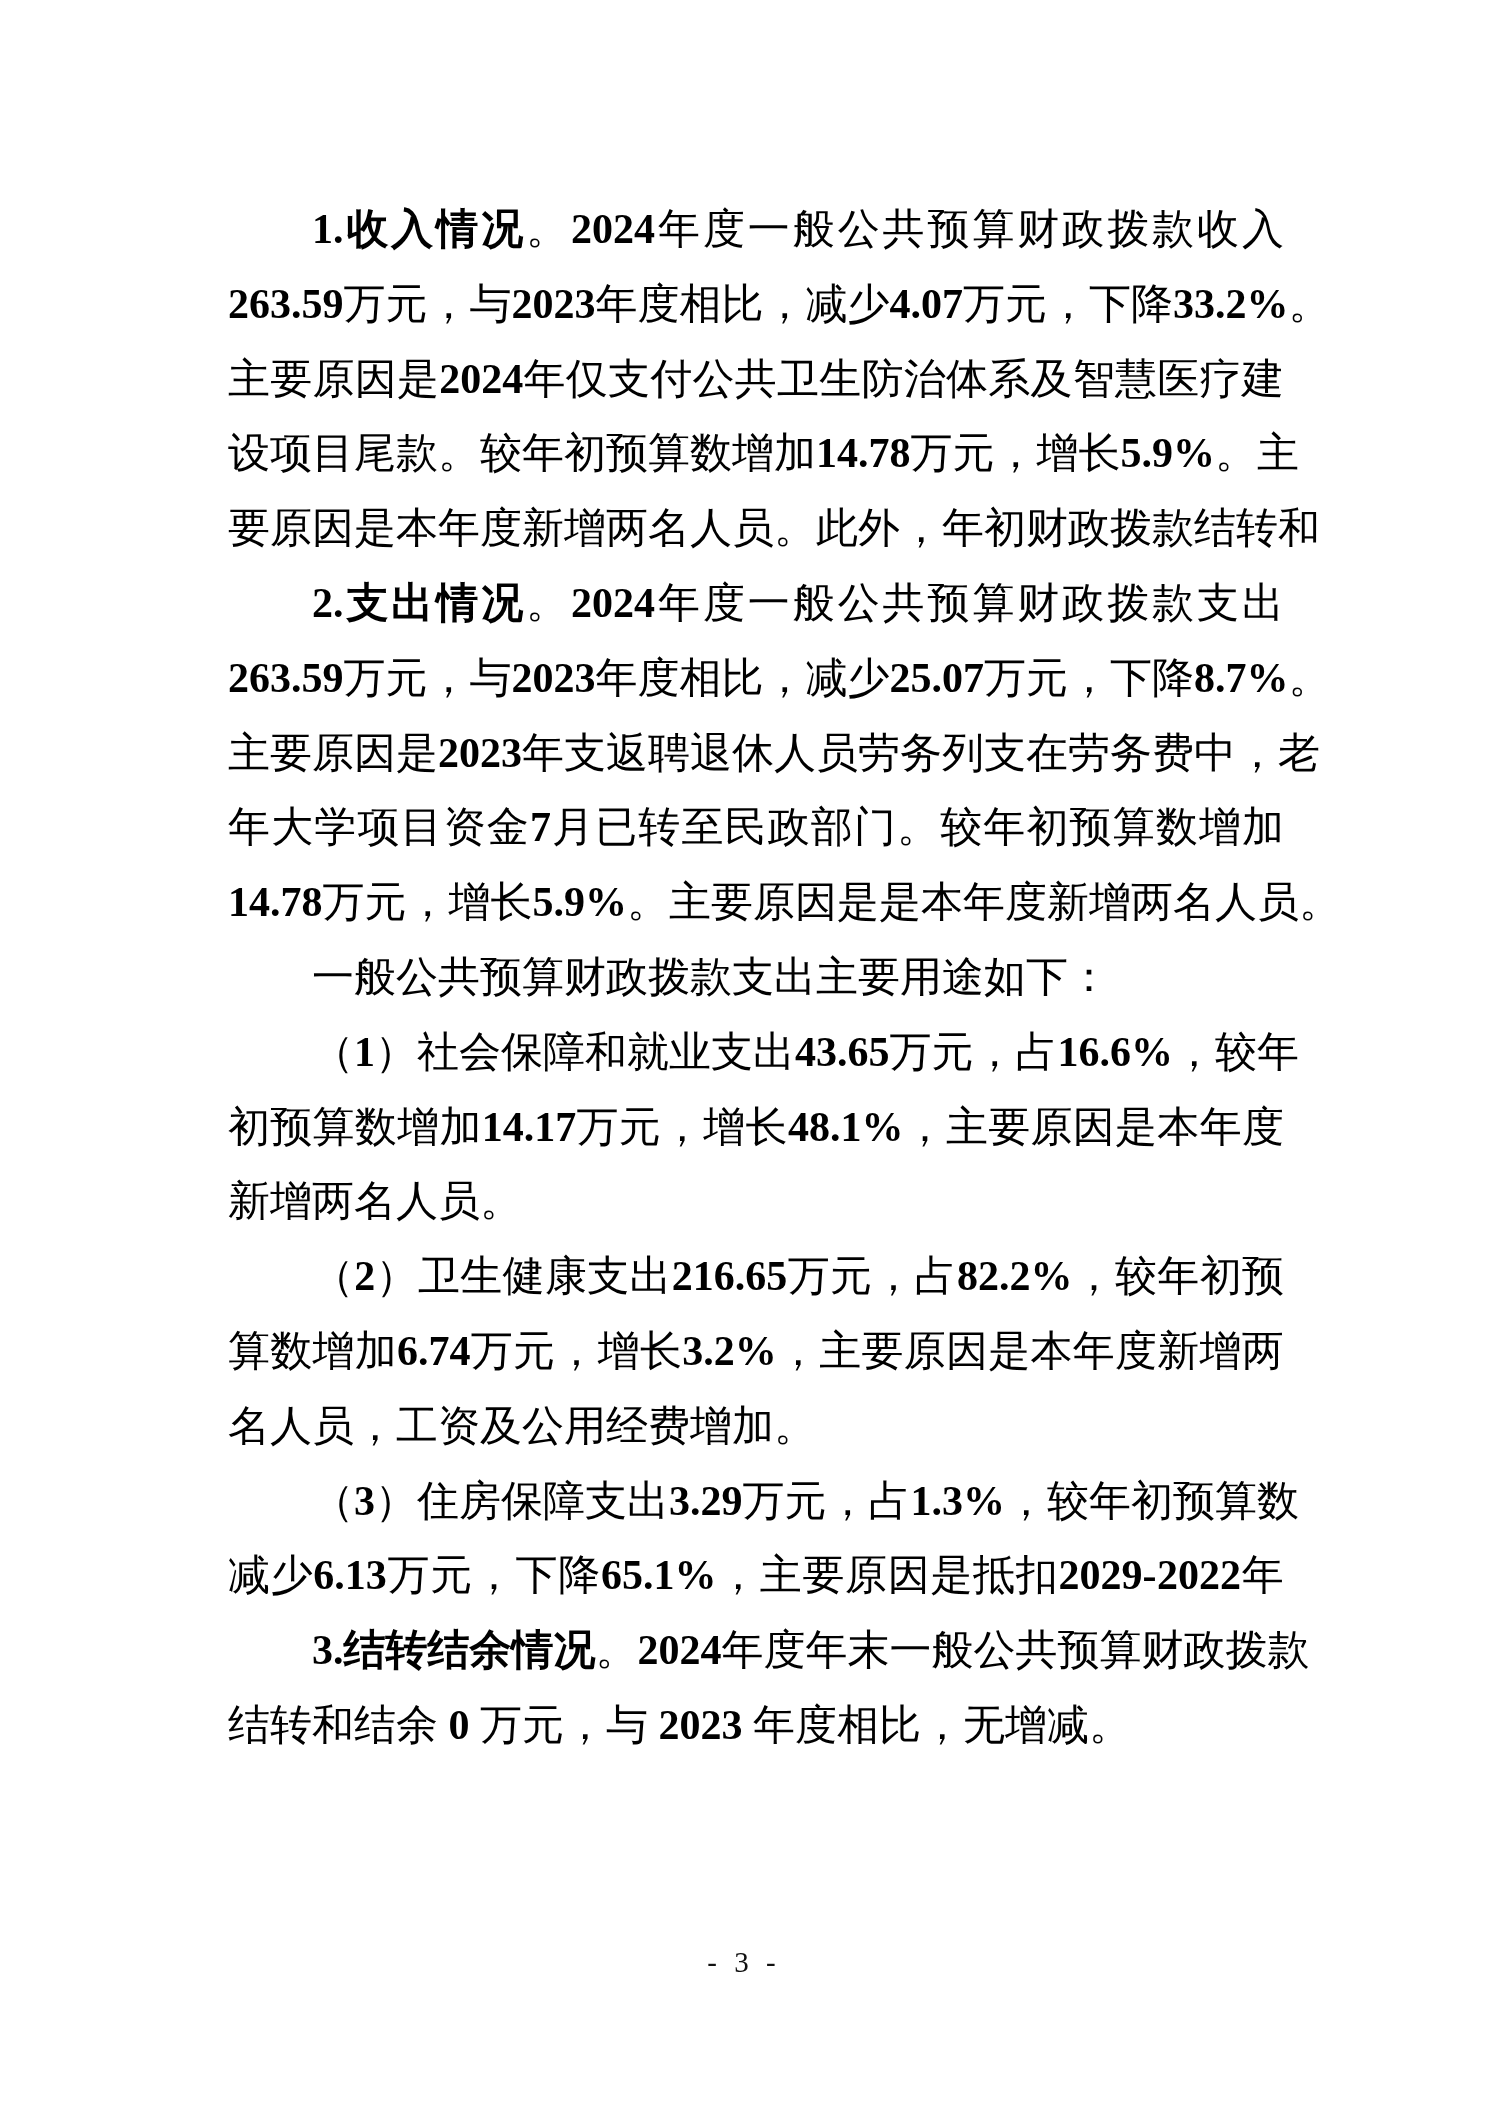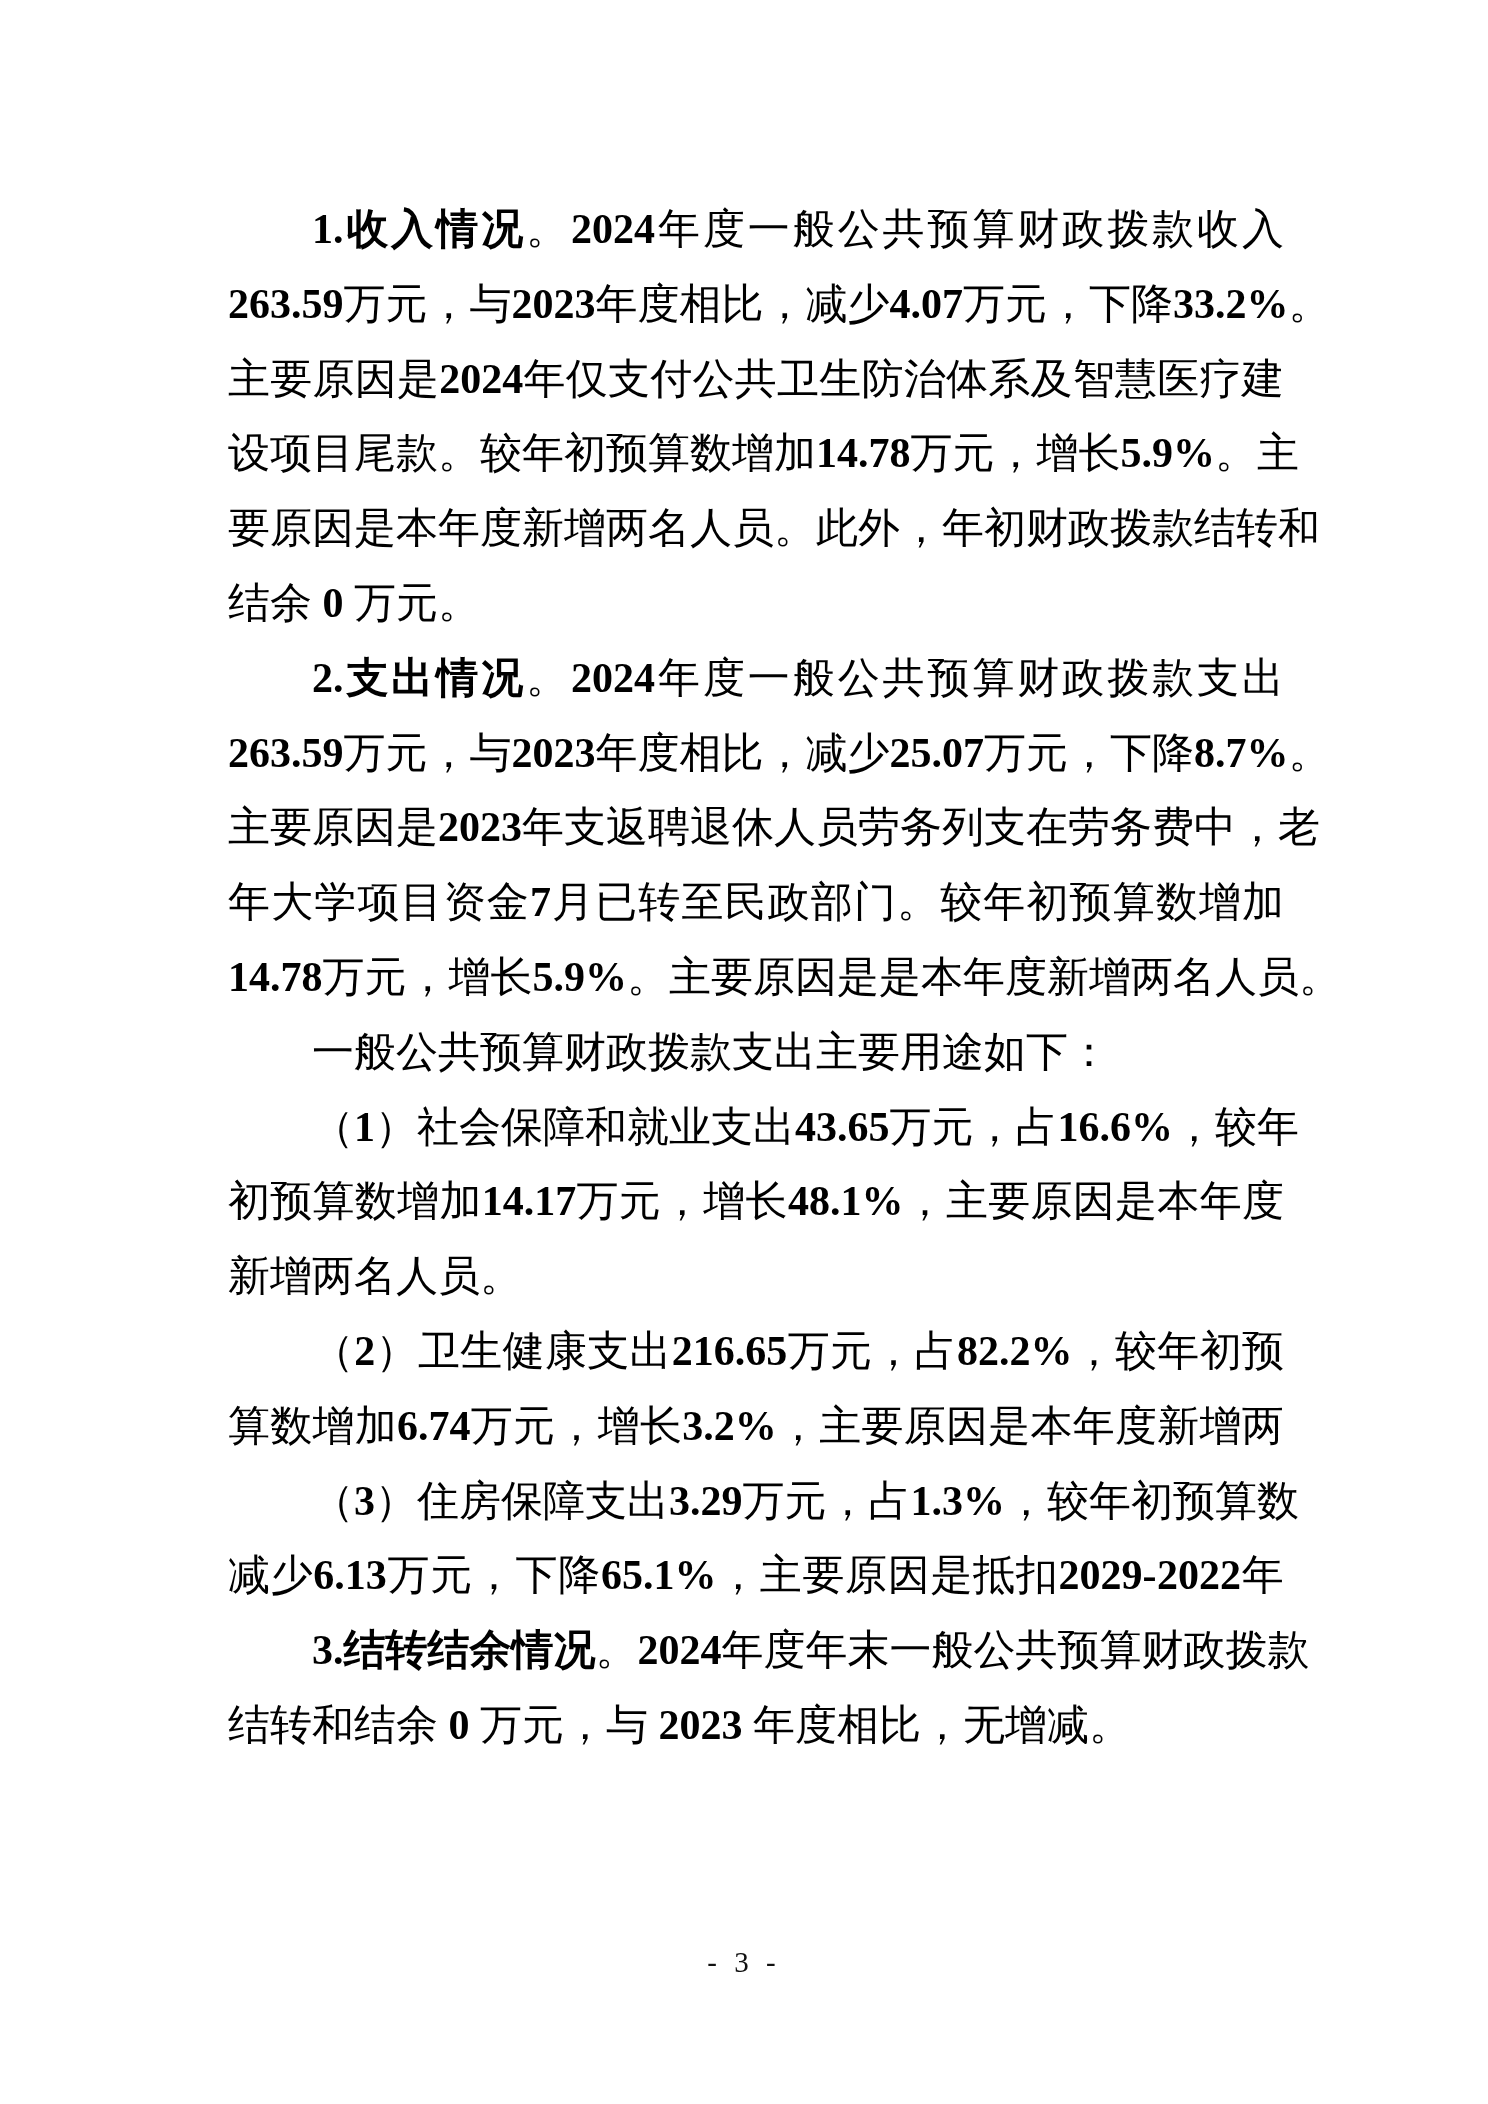--- a/index.html
+++ b/index.html
@@ -173,21 +173,20 @@
         <span>年</span>
         <span>初</span>
         <span>财</span>
         <span>政</span>
         <span>拨</span>
         <span>款</span>
         <span>结</span>
         <span>转</span>
         <span>和</span>
       </div>
-      <div class="line plain"><span>结余 </span><span class="num">0</span><span> 万元。</span></div>
       <div class="line stretch indent">
         <span class="bold num">2.</span>
         <span class="bold">支</span>
         <span class="bold">出</span>
         <span class="bold">情</span>
         <span class="bold">况</span>
         <span>。</span>
         <span class="num">2024</span>
         <span>年</span>
         <span>度</span>
@@ -396,20 +395,21 @@
         <span>原</span>
         <span>因</span>
         <span>是</span>
         <span>本</span>
         <span>年</span>
         <span>度</span>
         <span>新</span>
         <span>增</span>
         <span>两</span>
       </div>
+      <div class="line plain"><span>名人员，工资及公用经费增加。</span></div>
       <div class="line stretch indent">
         <span>（</span>
         <span class="num">3</span>
         <span>）</span>
         <span>住</span>
         <span>房</span>
         <span>保</span>
         <span>障</span>
         <span>支</span>
         <span>出</span>

